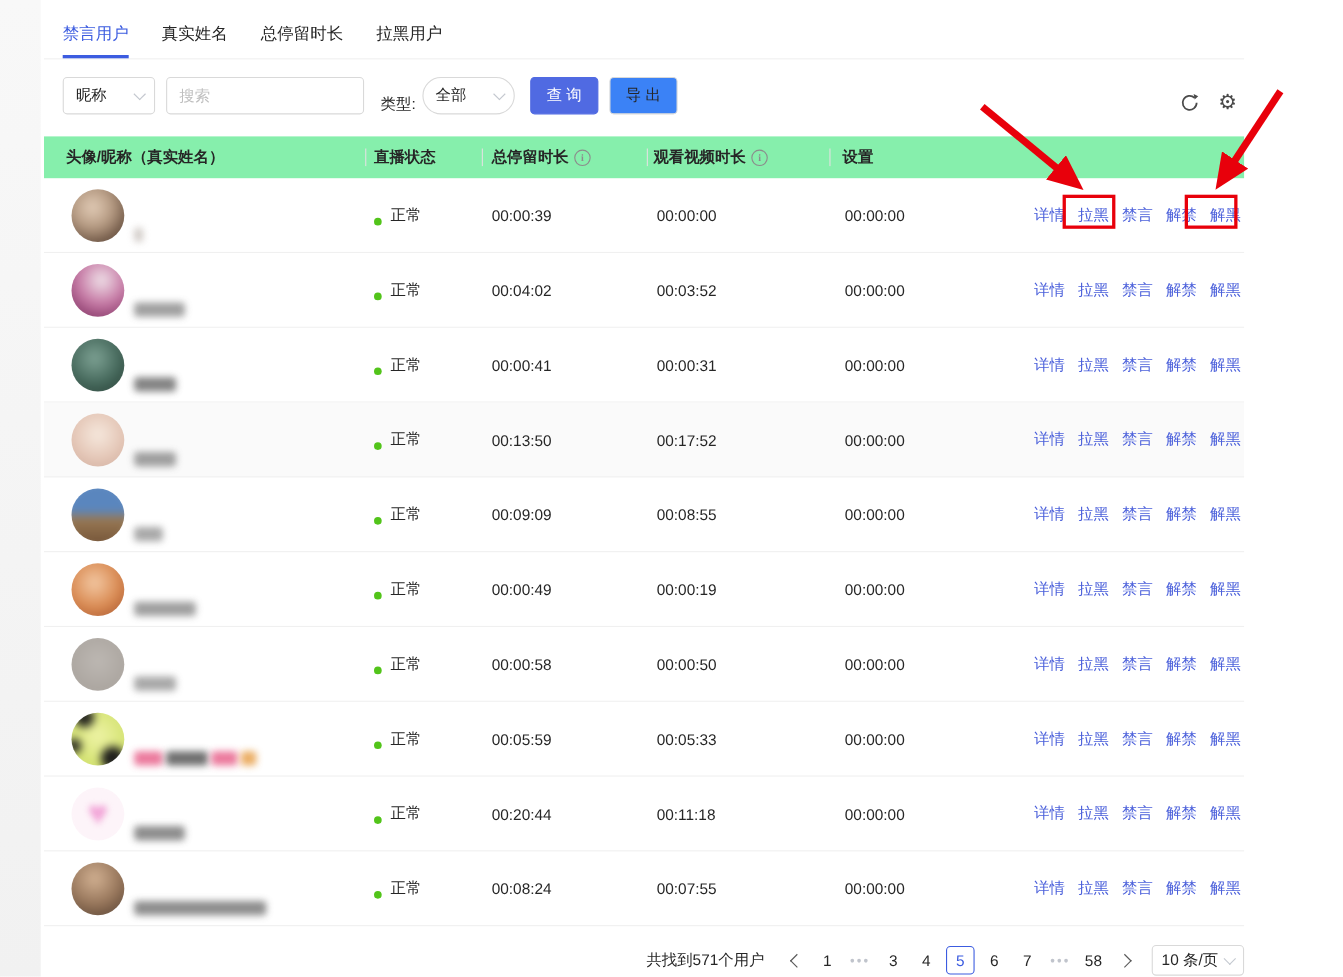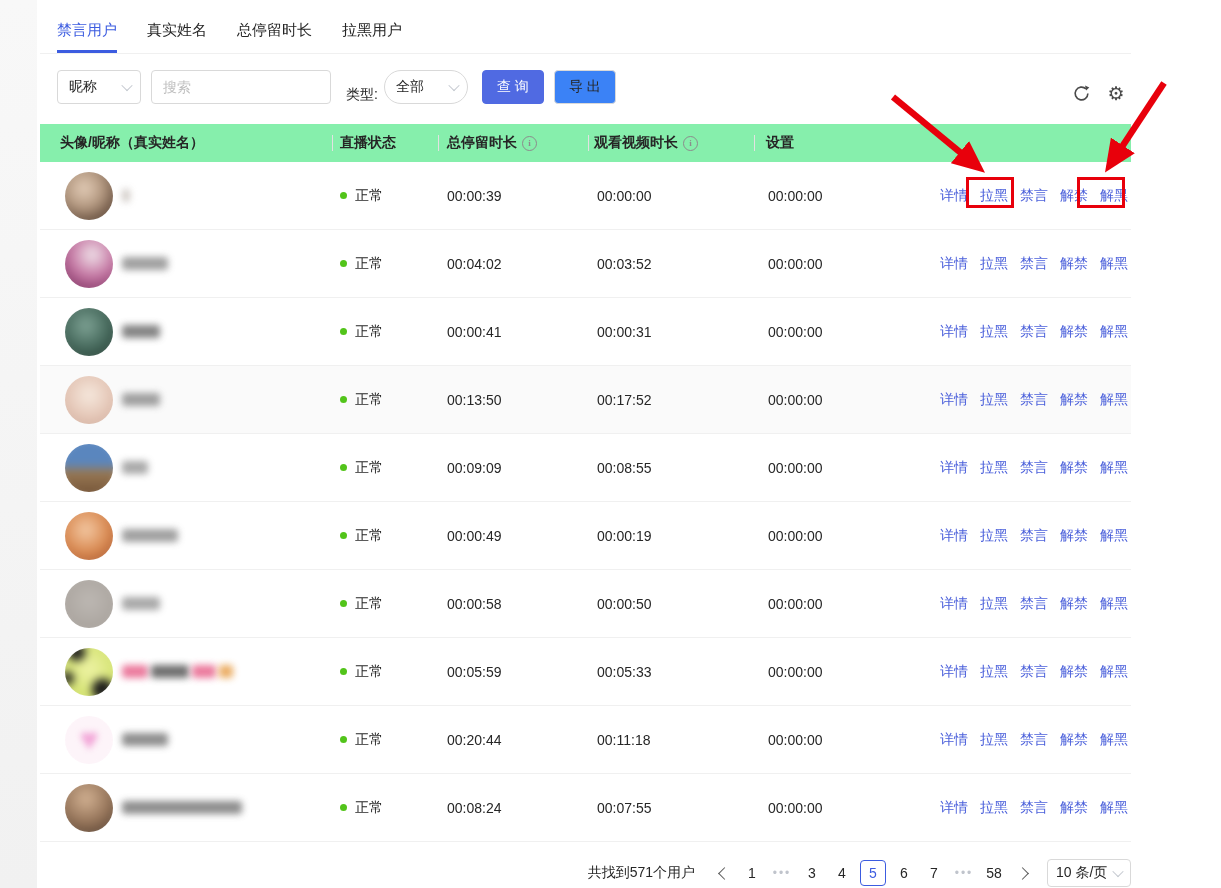--- a/index.html
+++ b/index.html
@@ -41,21 +41,21 @@
   .table{margin-top:20px;}
   .thead{display:flex;height:38px;background:#86efac;align-items:center;}
   .th{font-weight:700;font-size:14px;color:#262626;height:100%;box-sizing:border-box;
     display:flex;align-items:center;position:relative;}
   .th:not(:first-child)::before{content:'';position:absolute;left:0;top:11px;width:1px;height:16px;background:#e2e2e2;}
   .info-icon{width:13px;height:13px;border:1px solid #8c8c8c;border-radius:50%;margin-left:5px;
     display:inline-flex;align-items:center;justify-content:center;flex:none;}
   .info-icon::after{content:'i';font-size:9px;color:#8c8c8c;font-family:"Liberation Serif",serif;line-height:1;}
   .tr{display:flex;height:67px;align-items:center;border-bottom:1px solid #f0f0f0;}
   .tr.shaded{background:#fafafa;}
-  .td{box-sizing:border-box;display:flex;align-items:center;font-size:14px;color:#262626;}
+  .td{box-sizing:border-box;display:flex;align-items:flex-end;font-size:14px;color:#262626;}
 
   .avatar{width:48px;height:48px;border-radius:50%;position:relative;overflow:hidden;flex:none;}
   .avatar i{position:absolute;inset:-7px;border-radius:50%;filter:blur(4px);}
   .avatar .heart{position:absolute;inset:0;display:flex;align-items:center;justify-content:center;
     font-size:32px;color:#f2a6d8;filter:blur(3px);font-style:normal;}
   .av1{background:radial-gradient(circle at 42% 38%,#e3cdb8 0%,#b59a82 35%,#6b5342 65%,#372a22 100%);}
   .av2{background:radial-gradient(circle at 55% 35%,#f0e4ea 0%,#c77ba6 40%,#8c3e6e 70%,#4e2240 100%);}
   .av3{background:radial-gradient(circle at 45% 40%,#7fa395 0%,#46695c 45%,#22382f 85%);}
   .av4{background:radial-gradient(circle at 50% 42%,#f6e9de 0%,#e3c4b4 50%,#c5a293 90%);}
   .av5{background:linear-gradient(#5a86be 0 45%,#9a7a55 55%,#6e4e33 100%);}

